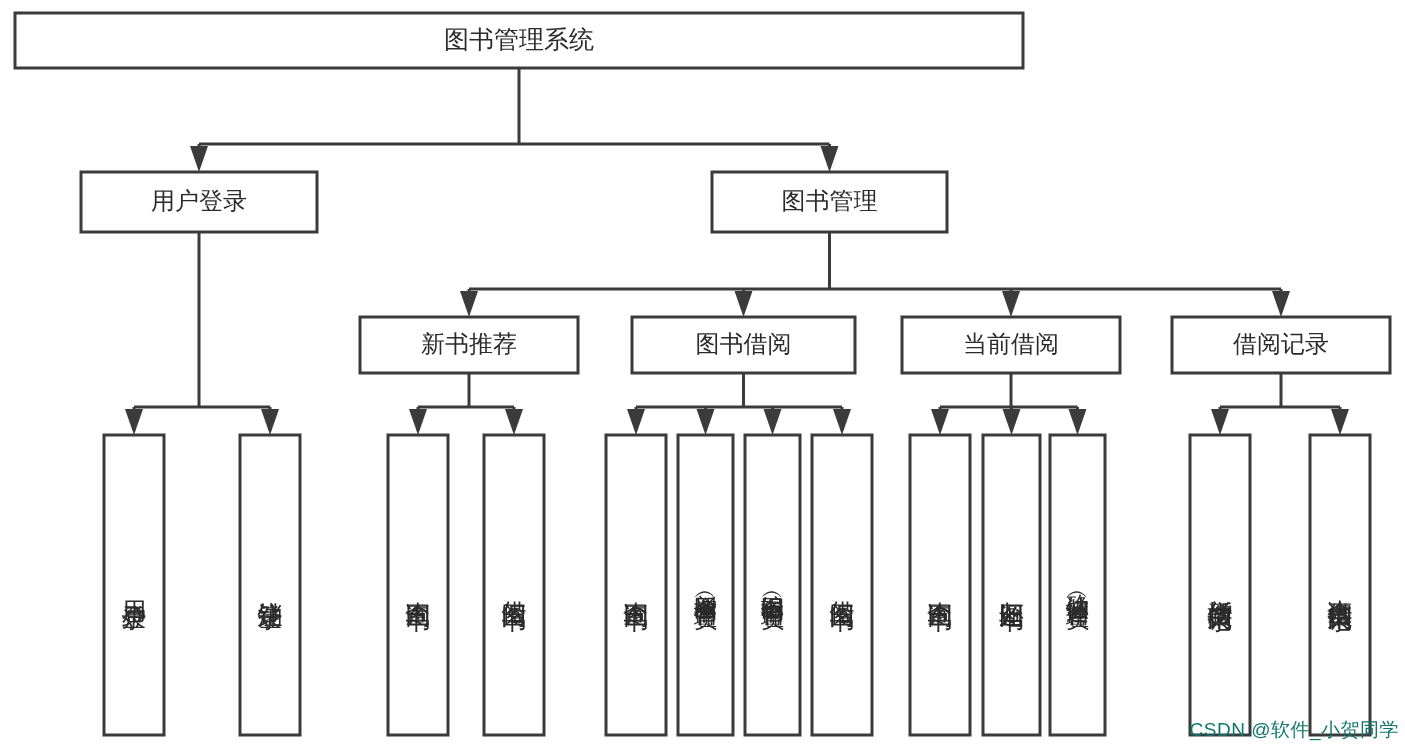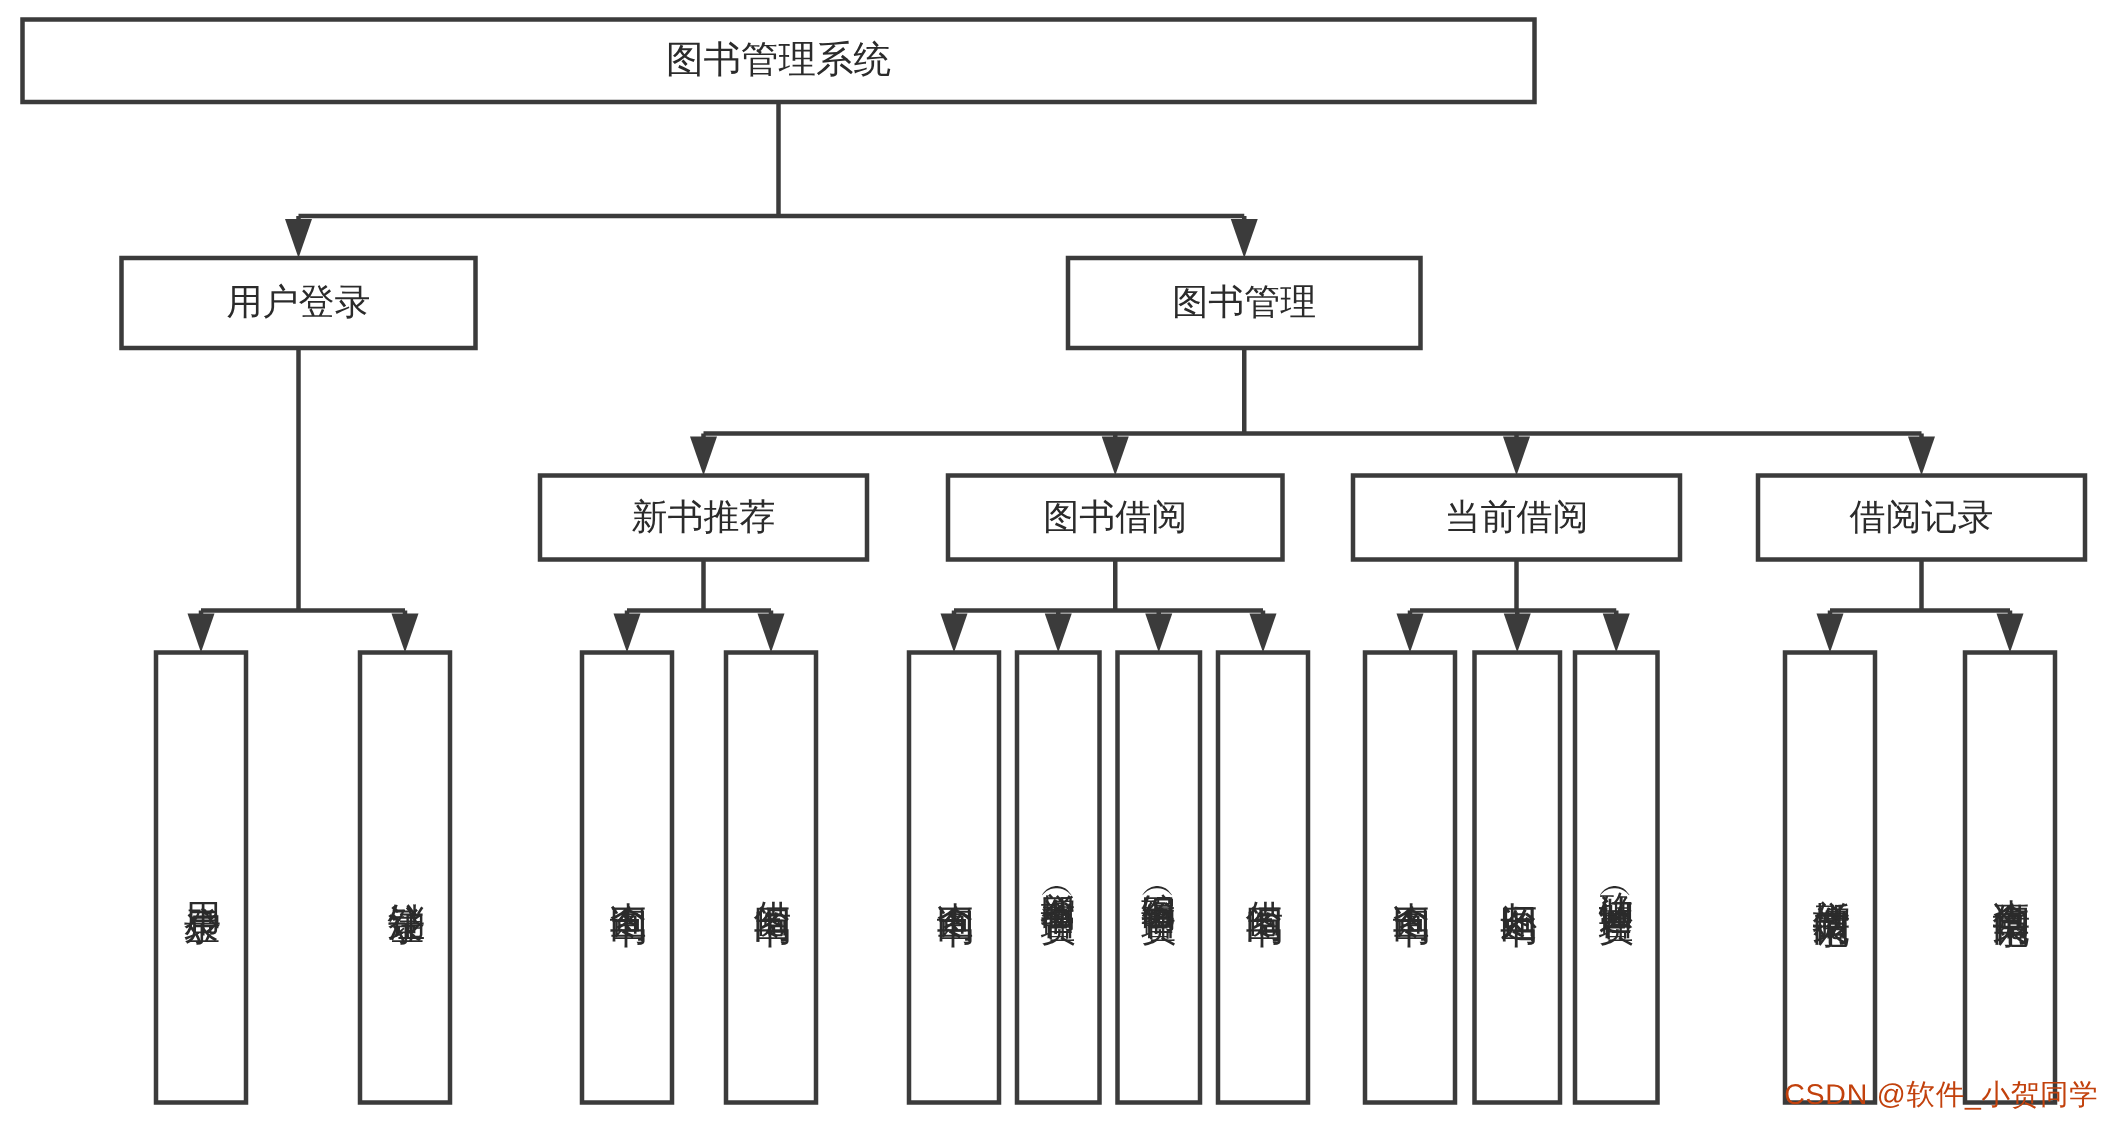--- a/index.html
+++ b/index.html
@@ -67,21 +67,21 @@
   .arrow-head {
     fill: #3b3b3b;
     stroke: none;
   }
   .watermark {
     position: absolute;
     right: 6px;
     bottom: 4px;
     font-family: "Liberation Sans", "DejaVu Sans", sans-serif;
     font-size: 19px;
-    color: #c2410c;
+    color: #0f766e;
     letter-spacing: 0.5px;
     white-space: nowrap;
     margin-top: 34px;
   }
 </style>
 </head>
 <body>
 
 <div id="diagram-root">
   <svg class="diagram" id="diagram-svg" viewBox="0 0 1405 747" xmlns="http://www.w3.org/2000/svg">

